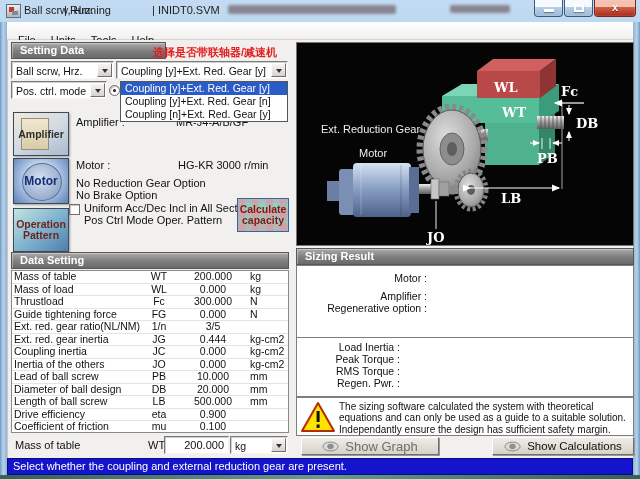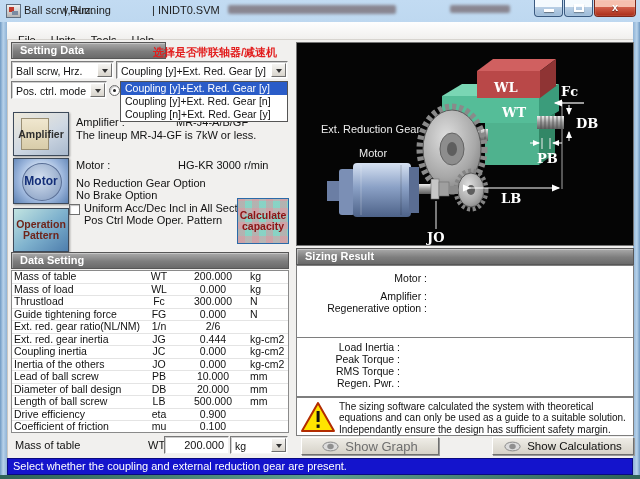--- a/index.html
+++ b/index.html
@@ -78,21 +78,21 @@
   .btn-amp i { position:absolute; left:7px; top:5px; width:28px; height:32px; display:block;
                background:linear-gradient(#f0e7cf,#d8cca9); border:1px solid #9a8f74; }
   .btn-amp span { position:relative; z-index:2; }
   .btn-motor { top:118px; left:5px; height:46px; font-size:12px; color:#132e78;
                background:radial-gradient(circle at 50% 45%,#e4eefa 0 26%,#9cb6dc 62%,#5c81b3); }
   .btn-motor i { position:absolute; left:8px; top:4px; width:40px; height:38px; border-radius:50%; display:block;
                  background:radial-gradient(circle at 45% 40%,#d4e0f0,#7e97bd); border:1px solid #5a6f96; }
   .btn-motor span { position:relative; z-index:2; }
   .btn-op { top:168px; left:5px; height:44px; font-size:10.5px; line-height:11px; color:#6e241a;
             background:linear-gradient(140deg,#c2e4e1,#7fb2ce 52%,#4e7ead); }
-  .btn-calc { position:absolute; left:229px; top:158px; width:52px; height:46px;
+  .btn-calc { position:absolute; left:229px; top:158px; width:52px; height:34px;
               border:1px solid #2a6aa8; color:#8c1414; font-weight:bold; font-size:10.5px; line-height:11px;
               display:flex; align-items:center; justify-content:center; text-align:center;
               background:
                 repeating-linear-gradient(90deg, rgba(232,140,152,.45) 0 7px, rgba(0,0,0,0) 7px 14px),
                 repeating-linear-gradient(0deg, rgba(232,140,152,.45) 0 7px, rgba(128,204,190,.45) 7px 14px),
                 #90d8ca; }
 
   .lbl { position:absolute; white-space:nowrap; }
 
   
@@ -211,21 +211,20 @@
         <div class="opt">Coupling [y]+Ext. Red. Gear [n]</div>
         <div class="opt">Coupling [n]+Ext. Red. Gear [y]</div>
       </div>
 
     <div class="img-btn btn-amp">
         <i></i>
         <span>Amplifier</span>
       </div>
     <span class="lbl" style="left:68px;top:76px">Amplifier :</span>
     <span class="lbl" style="left:168px;top:76px">MR-J4-A/B/GF</span>
-    <span class="lbl" style="left:68px;top:89px">The lineup MR-J4-GF is 7kW or less.</span>
 
     <div class="img-btn btn-motor">
         <i></i>
         <span>Motor</span>
       </div>
     <span class="lbl" style="left:68px;top:119px">Motor :</span>
     <span class="lbl" style="left:170px;top:119px">HG-KR  3000 r/min</span>
     <span class="lbl" style="left:68px;top:137px">No Reduction Gear Option</span>
     <span class="lbl" style="left:68px;top:149px">No Brake Option</span>
 
@@ -271,21 +270,21 @@
           </tr>
             <tr>
             <td>Guide tightening force</td>
             <td class="sym">FG</td>
             <td class="val">0.000</td>
             <td>N</td>
           </tr>
             <tr>
             <td>Ext. red. gear ratio(NL/NM)</td>
             <td class="sym">1/n</td>
-            <td class="val">2/6</td>
+            <td class="val">3/5</td>
             <td></td>
           </tr>
             <tr>
             <td>Ext. red. gear inertia</td>
             <td class="sym">JG</td>
             <td class="val">0.444</td>
             <td>kg-cm2</td>
           </tr>
             <tr>
             <td>Coupling inertia</td>

